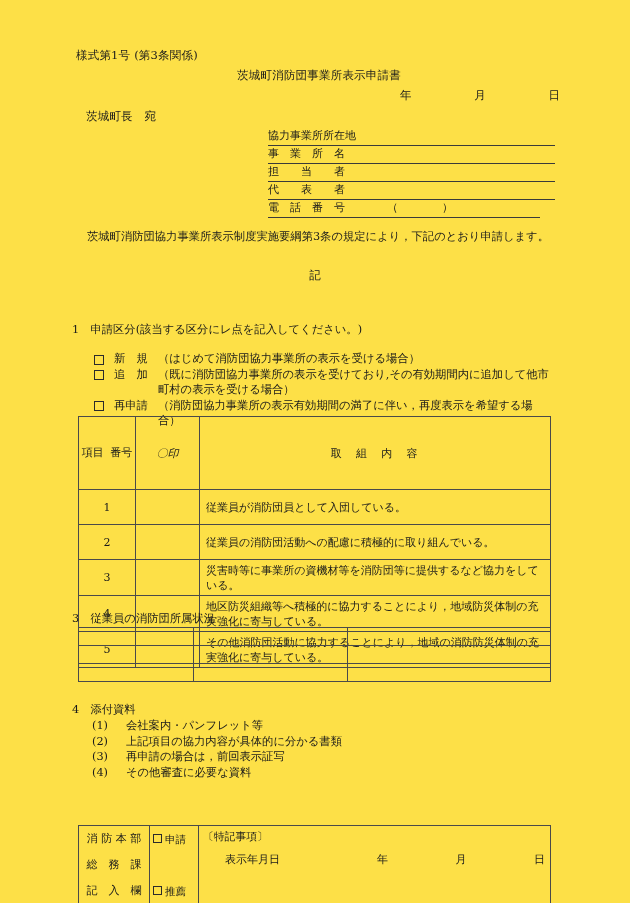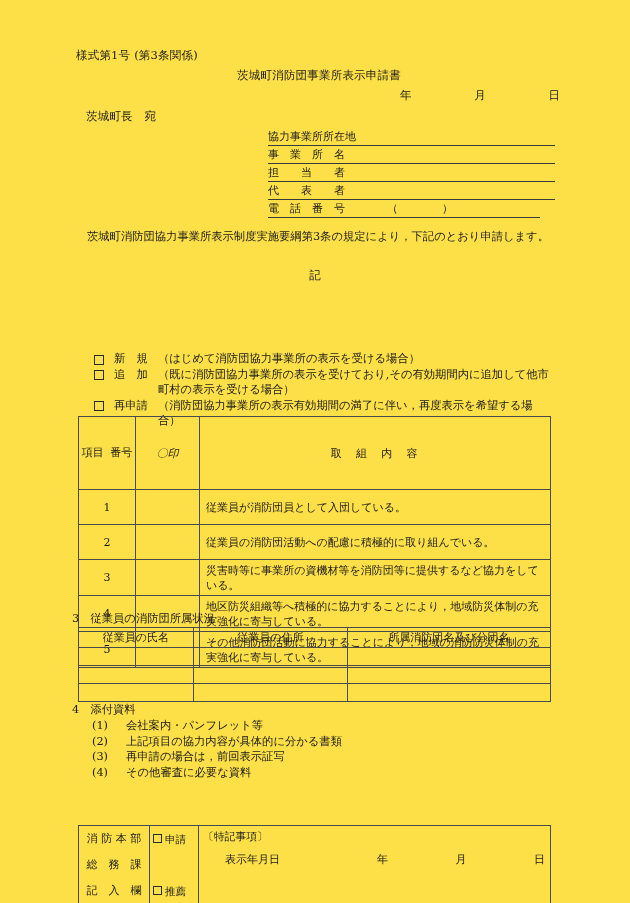--- a/index.html
+++ b/index.html
@@ -39,21 +39,21 @@
   }
   #addressee { left: 86px; top: 109px; font-size: 11.5px; }
 
   
   #applicant-block { left: 268px; top: 128px; width: 287px; }
   .ul-row {
     position: relative;
     height: 17px;
     border-bottom: 1px solid #3a3a3a;
     display: flex;
-    align-items: center;
+    align-items: flex-start;
   }
   .ul-label {
     font-size: 11px;
     line-height: 15px;
     display: inline-block;
     white-space: pre;
     padding-bottom: 1px;
   }
   .ul-row.short { width: 272px; }
   .paren {
@@ -218,20 +218,21 @@
     </div>
     <div class="ul-row short">
       <span class="ul-label">電　話　番　号</span>
       <span class="paren">（　　　　）</span>
     </div>
   </div>
 
   <div class="abs" id="intro">茨城町消防団協力事業所表示制度実施要綱第3条の規定により，下記のとおり申請します。</div>
   <div class="abs t" id="ki">記</div>
 
+  <div class="abs sec-head" id="sec1-head">1　申請区分(該当する区分にレ点を記入してください。)</div>
   <div class="abs" id="checkbox-list">
     <div class="cb-item">
       <span class="cb-box"></span>
       <span class="cb-kind">新　規</span>
       <span class="cb-desc">（はじめて消防団協力事業所の表示を受ける場合）</span>
     </div>
     <div class="cb-item">
       <span class="cb-box"></span>
       <span class="cb-kind">追　加</span>
       <span class="cb-desc">（既に消防団協力事業所の表示を受けており,その有効期間内に追加して他市町村の表示を受ける場合）</span>
@@ -278,25 +279,20 @@
         <td class="c-body">その他消防団活動に協力することにより，地域の消防防災体制の充実強化に寄与している。</td>
       </tr>
     </tbody>
       </table>
   </div>
 
   <div class="abs sec-head" id="sec3-head">3　従業員の消防団所属状況</div>
   <div class="abs" id="emp-table">
     <table>
       <tbody>
-          <tr>
-        <th class="col-a">従業員の氏名</th>
-        <th class="col-b">従業員の住所</th>
-        <th>所属消防団名及び分団名</th>
-      </tr>
       <tr>
         <td class="col-a"></td>
         <td class="col-b"></td>
         <td></td>
       </tr>
       <tr>
         <td class="col-a"></td>
         <td class="col-b"></td>
         <td></td>
       </tr>

